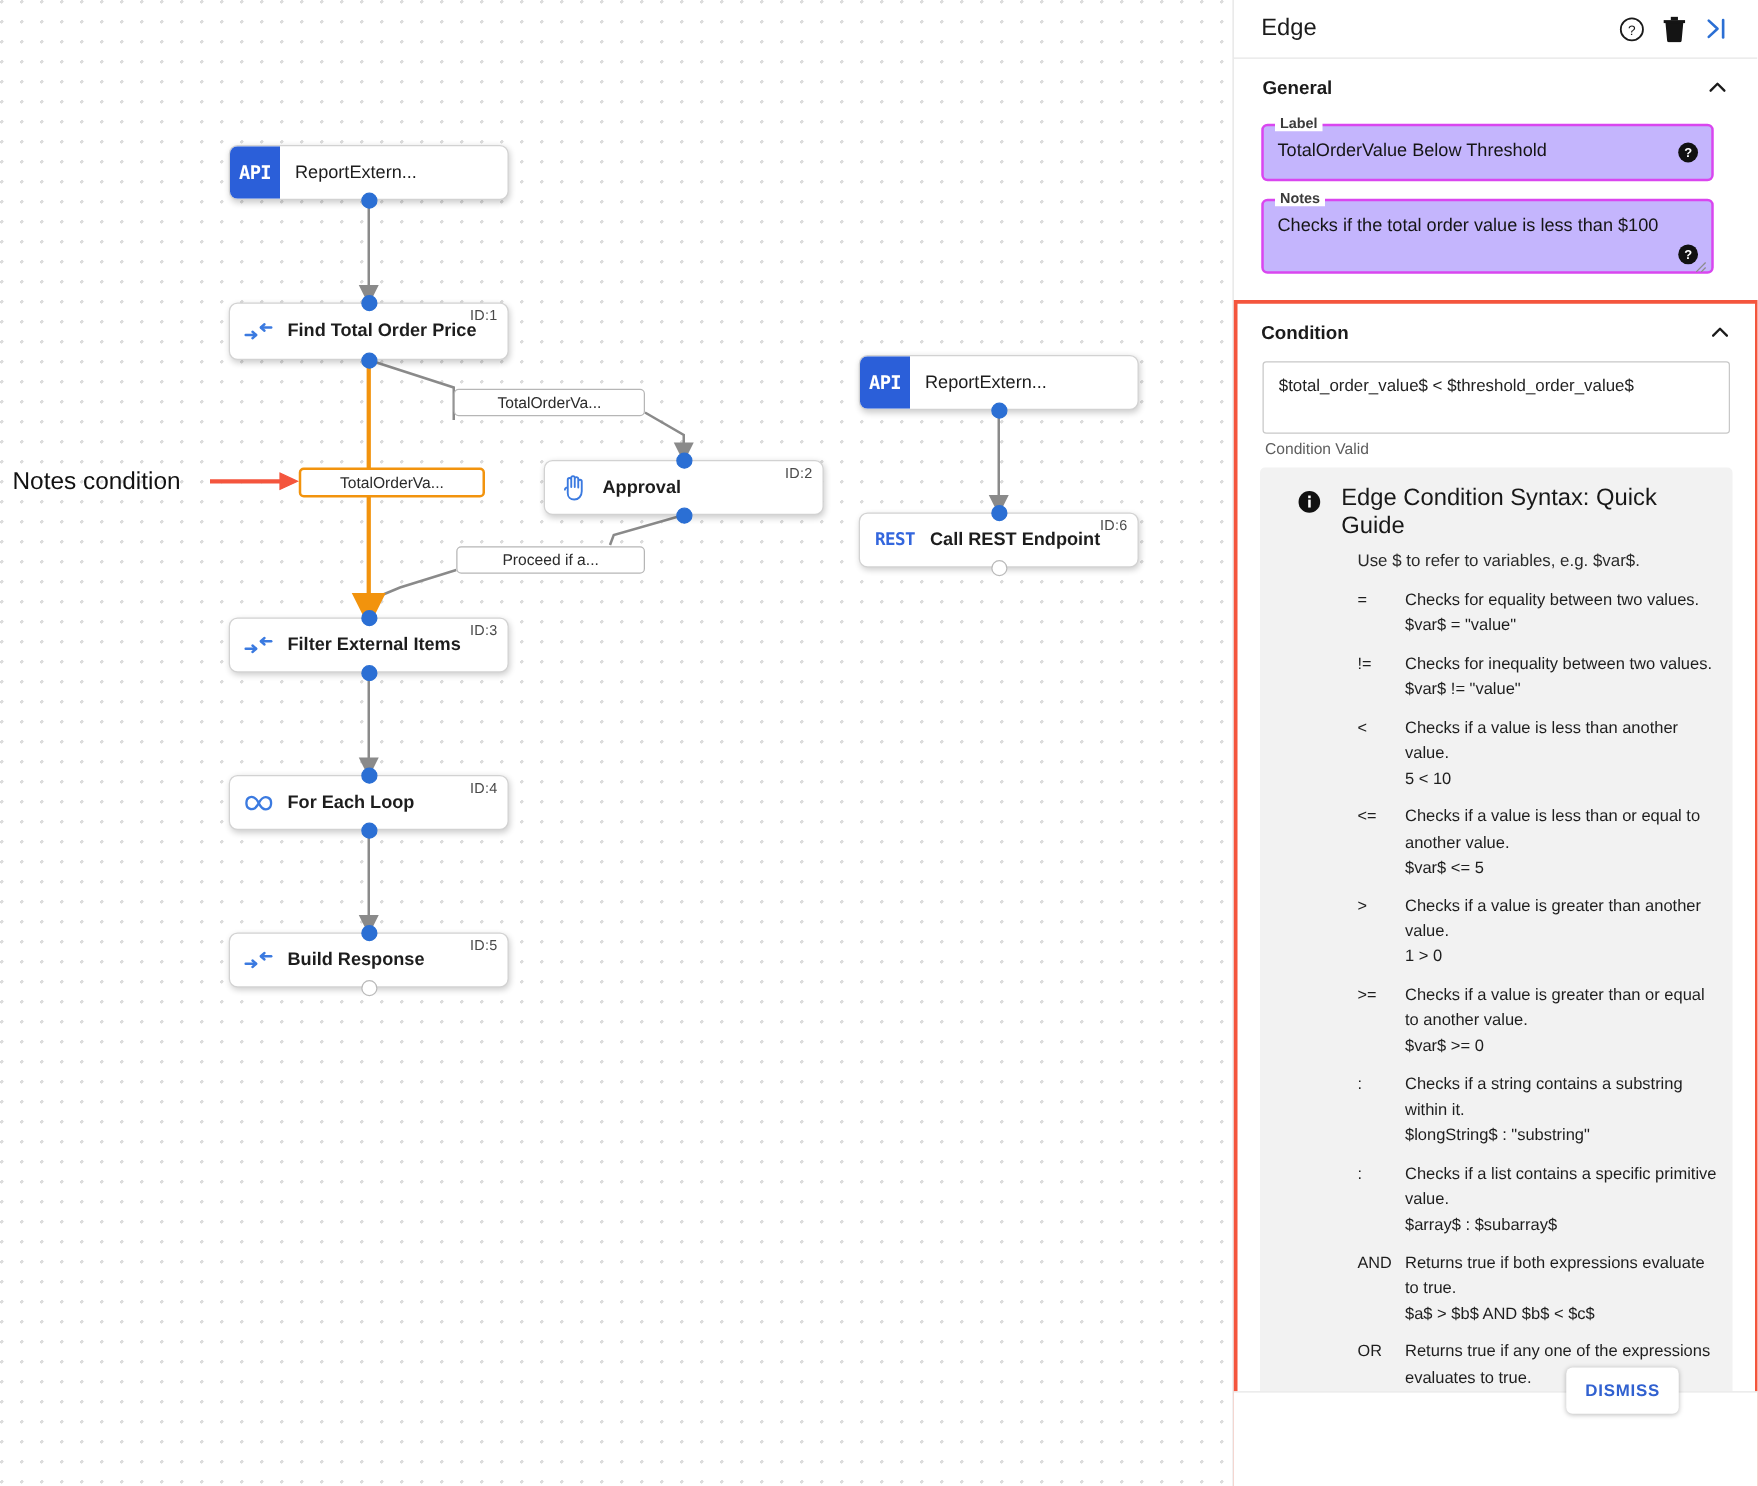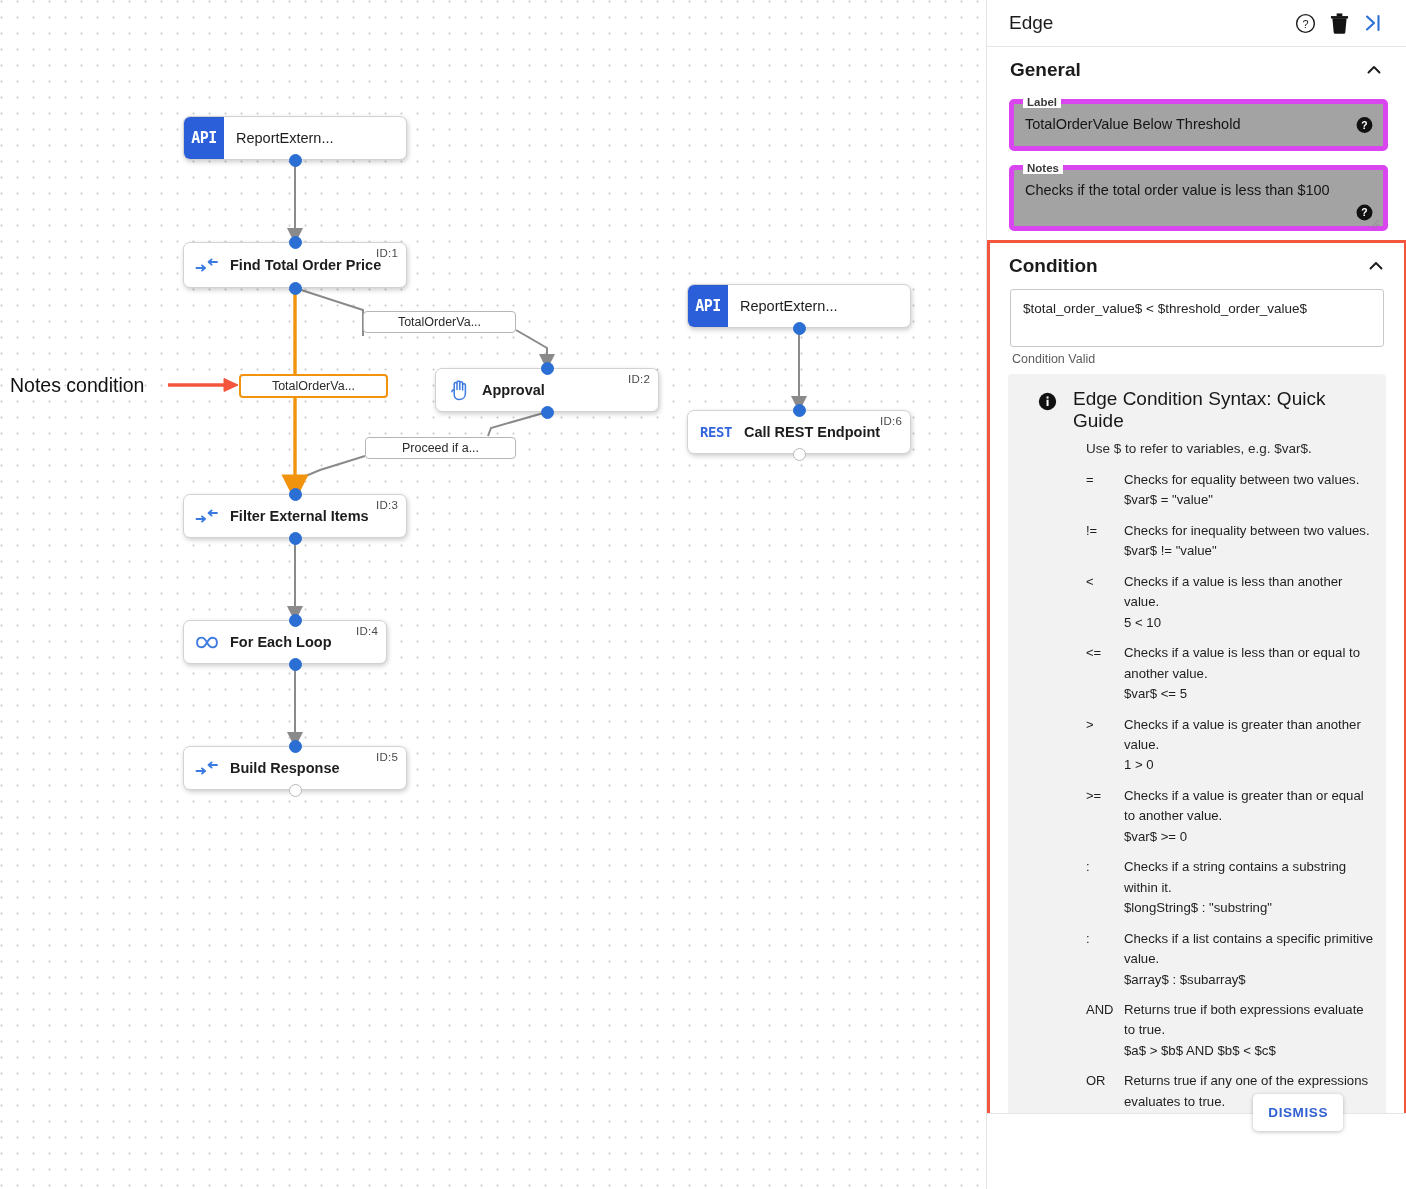--- a/index.html
+++ b/index.html
@@ -106,32 +106,32 @@
     padding: 0 16px 0 22px;
     border-bottom: 1px solid #e6e6e6;
   }
   #panel-title { font-size: 19px; color: #1b1b1b; flex: 1; }
   .hdr-icon { width: 34px; height: 34px; display:flex; align-items:center; justify-content:center; cursor: pointer; }
 
   .section { padding: 0 14px; }
   .section-head {
     display: flex; align-items: center;
     height: 46px; padding: 0 9px;
-    font-size: 19px; font-weight: 700; color: #1b1b1b;
+    font-size: 15px; font-weight: 700; color: #1b1b1b;
   }
   .section-head .sh-label { flex: 1; }
   .chev { width: 18px; height: 18px; }
 
   
   .field {
     position: relative;
-    margin: 6px 4px 14px 8px;
-    border: 5px solid #d946ef;
+    margin: 6px 21px 14px 8px;
+    border: 2px solid #d946ef;
     border-radius: 5px;
-    background: #a3a3a3;
+    background: #c4b5fd;
   }
   .field .flabel {
     position: absolute; top: -8px; left: 9px;
     background: #ffffff; padding: 0 4px;
     font-size: 11.5px; color: #3a3a3a; font-weight: 700;
   }
   .field .fvalue {
     font-size: 14.5px; color: #151515;
     padding: 11px 34px 11px 11px;
     min-height: 38px;
@@ -282,21 +282,21 @@
               <polyline points="16.6,2.4 13.6,5 16.6,7.6"></polyline>
           </g>
         </svg>
       </div>
       <div class="ntitle">Filter External Items</div>
       <div class="node-id">ID:3</div>
     </div>
     <div class="port" style="left:289px; top:488px;"></div>
     <div class="port" style="left:289px; top:532px;"></div>
 
-    <div class="node" style="left:183px; top:620px; width:204px; height:44px;">
+    <div class="node" style="left:183px; top:620px; width:224px; height:44px;">
       <div class="icon-slot">
         <svg width="28" height="15" viewBox="0 0 28 15">
           <path d="M14,7.5 C11.5,2.5 8.5,2 6.2,3.1 C3.5,4.4 3.3,10.3 6.2,11.7 C8.8,13 11.6,12.2 14,7.5
                    C16.4,2.8 19.2,2 21.8,3.3 C24.7,4.7 24.5,10.6 21.8,11.9 C19.5,13 16.5,12.5 14,7.5 Z" fill="none" stroke="#3b7ae0" stroke-width="1.8" stroke-linecap="round"></path>
         </svg>
       </div>
       <div class="ntitle">For Each Loop</div>
       <div class="node-id">ID:4</div>
     </div>
     <div class="port" style="left:289px; top:614px;"></div>

